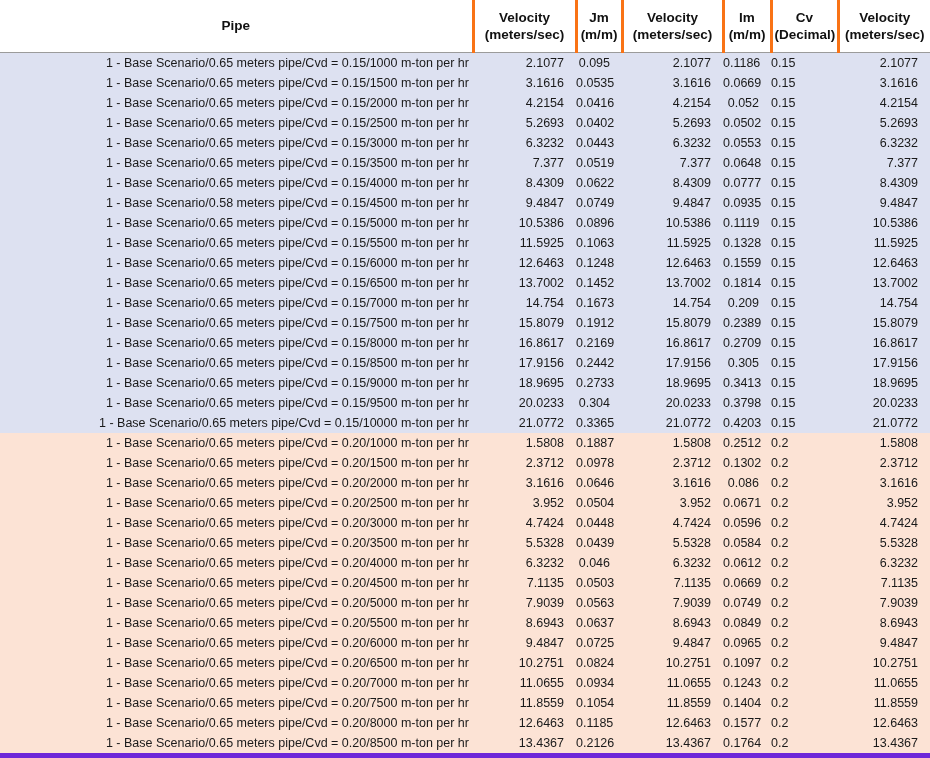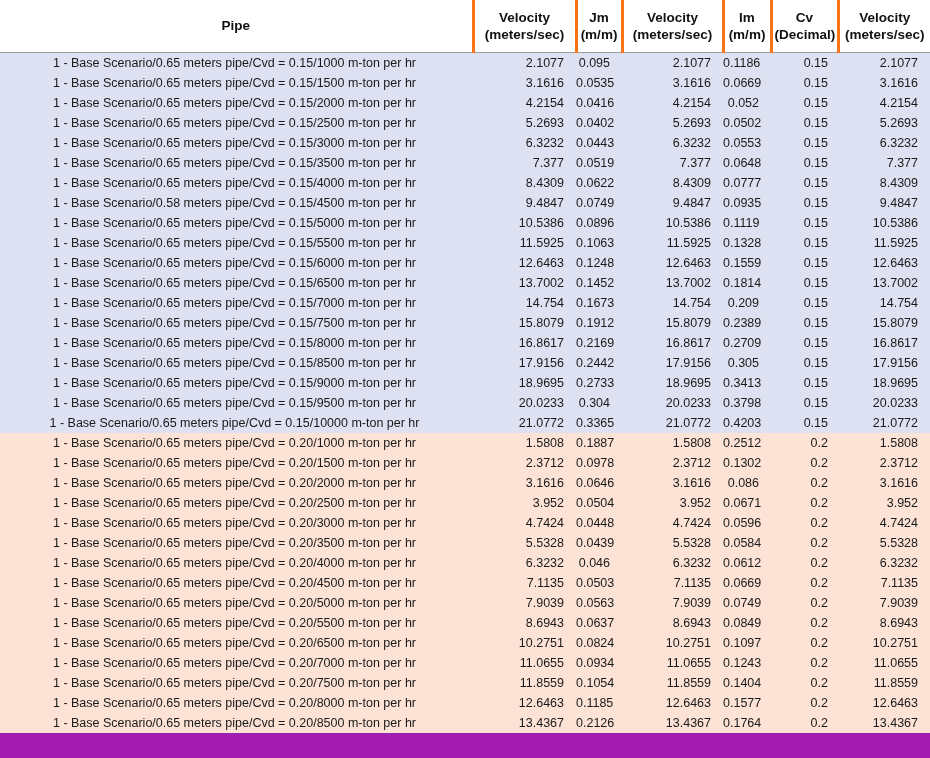--- a/index.html
+++ b/index.html
@@ -11,21 +11,21 @@
     width: 930px;
     height: 758px;
     overflow: hidden;
     font-family: "Liberation Sans", sans-serif;
     color: #1a1a1a;
   }
   #sheet {
     width: 930px;
     height: 758px;
     position: relative;
-    background: #a21caf;
+    background: #6d28d9;
   }
   table.grid {
     border-collapse: collapse;
     table-layout: fixed;
     width: 930px;
   }
   
   thead th {
     font-size: 13.5px;
     font-weight: bold;
@@ -54,29 +54,29 @@
     padding: 0;
     box-sizing: border-box;
     white-space: nowrap;
     overflow: hidden;
     color: #1a1a1a;
   }
   tbody tr.blue td   { background: #dde1f1; }
   tbody tr.peach td  { background: #fce3d5; }
 
   td.c-pipe {
-    text-align: center;
+    text-align: right;
     padding-right: 4px;
   }
   td.c-num {
     text-align: right;
     padding-right: 12px;
   }
   td.c-cv {
-    text-align: right;
+    text-align: left;
     padding-right: 10px;
   }
 
   
   col.w-pipe  { width: 473px; }
   col.w-vel1  { width: 103px; }
   col.w-jm    { width: 46px;  }
   col.w-vel2  { width: 101px; }
   col.w-im    { width: 48px;  }
   col.w-cv    { width: 67px;  }
@@ -383,20 +383,29 @@
         <tr class="peach">
           <td class="c-pipe">1 - Base Scenario/0.65 meters pipe/Cvd = 0.20/5500 m-ton per hr</td>
           <td class="c-num">8.6943</td>
           <td class="c-num">0.0637</td>
           <td class="c-num">8.6943</td>
           <td class="c-num">0.0849</td>
           <td class="c-cv">0.2</td>
           <td class="c-num">8.6943</td>
         </tr>
         <tr class="peach">
+          <td class="c-pipe">1 - Base Scenario/0.65 meters pipe/Cvd = 0.20/6000 m-ton per hr</td>
+          <td class="c-num">9.4847</td>
+          <td class="c-num">0.0725</td>
+          <td class="c-num">9.4847</td>
+          <td class="c-num">0.0965</td>
+          <td class="c-cv">0.2</td>
+          <td class="c-num">9.4847</td>
+        </tr>
+        <tr class="peach">
           <td class="c-pipe">1 - Base Scenario/0.65 meters pipe/Cvd = 0.20/6500 m-ton per hr</td>
           <td class="c-num">10.2751</td>
           <td class="c-num">0.0824</td>
           <td class="c-num">10.2751</td>
           <td class="c-num">0.1097</td>
           <td class="c-cv">0.2</td>
           <td class="c-num">10.2751</td>
         </tr>
         <tr class="peach">
           <td class="c-pipe">1 - Base Scenario/0.65 meters pipe/Cvd = 0.20/7000 m-ton per hr</td>

